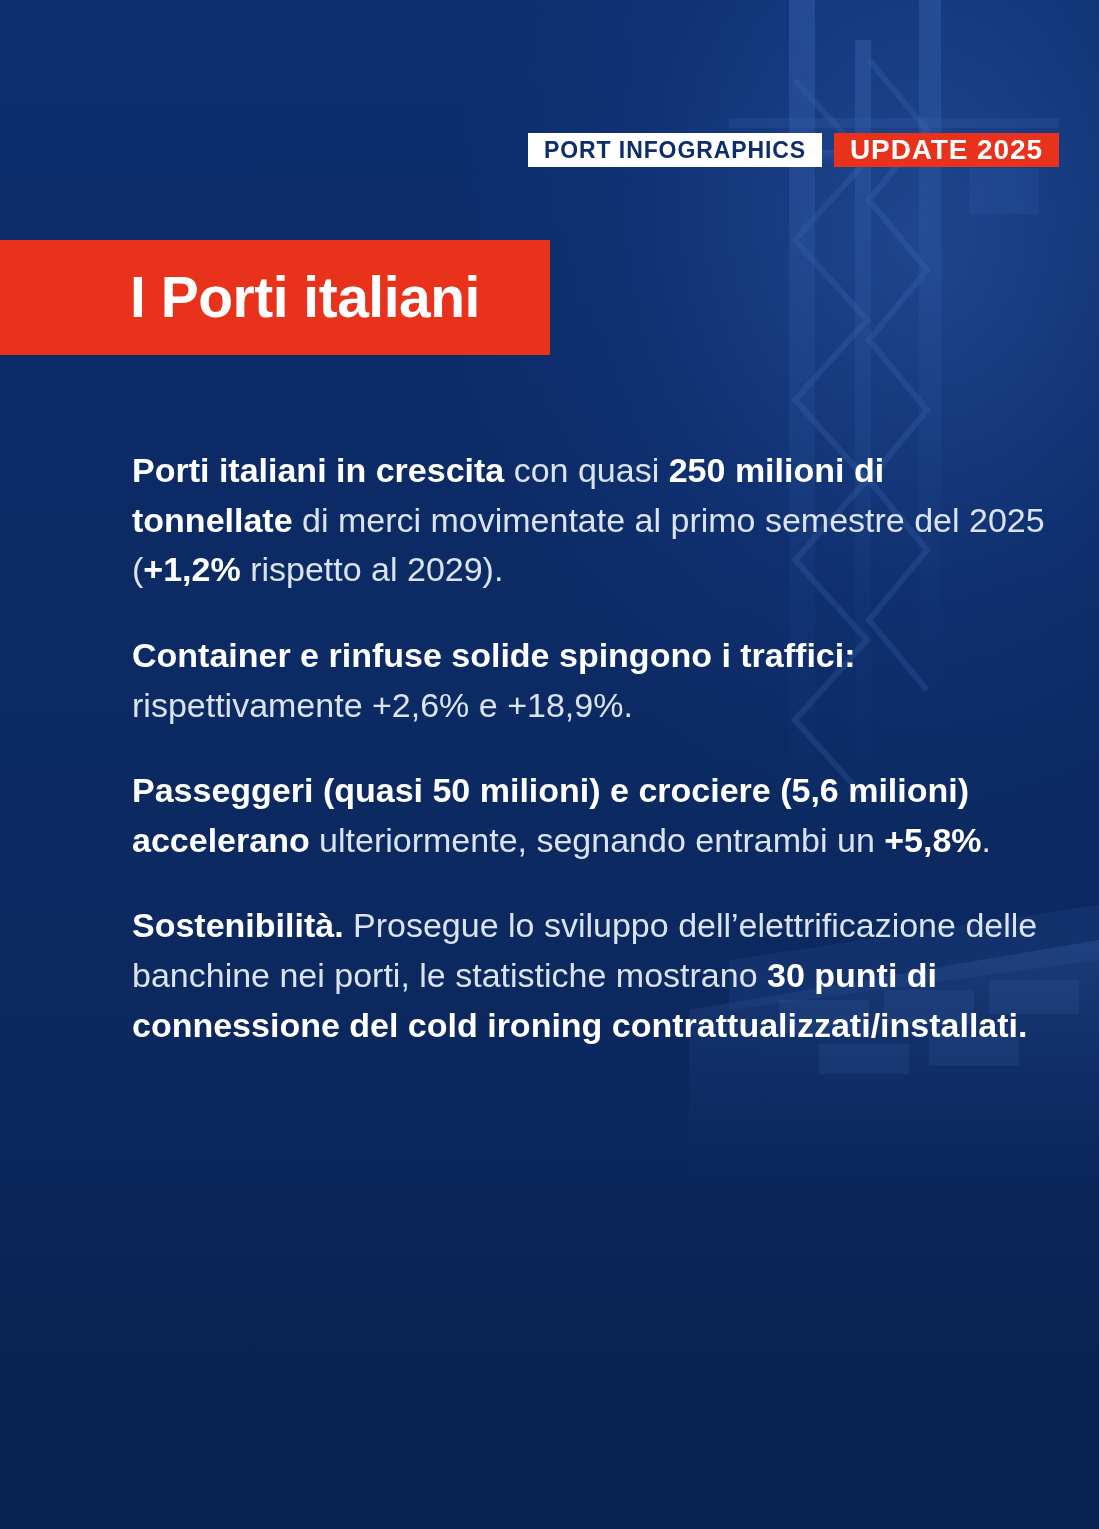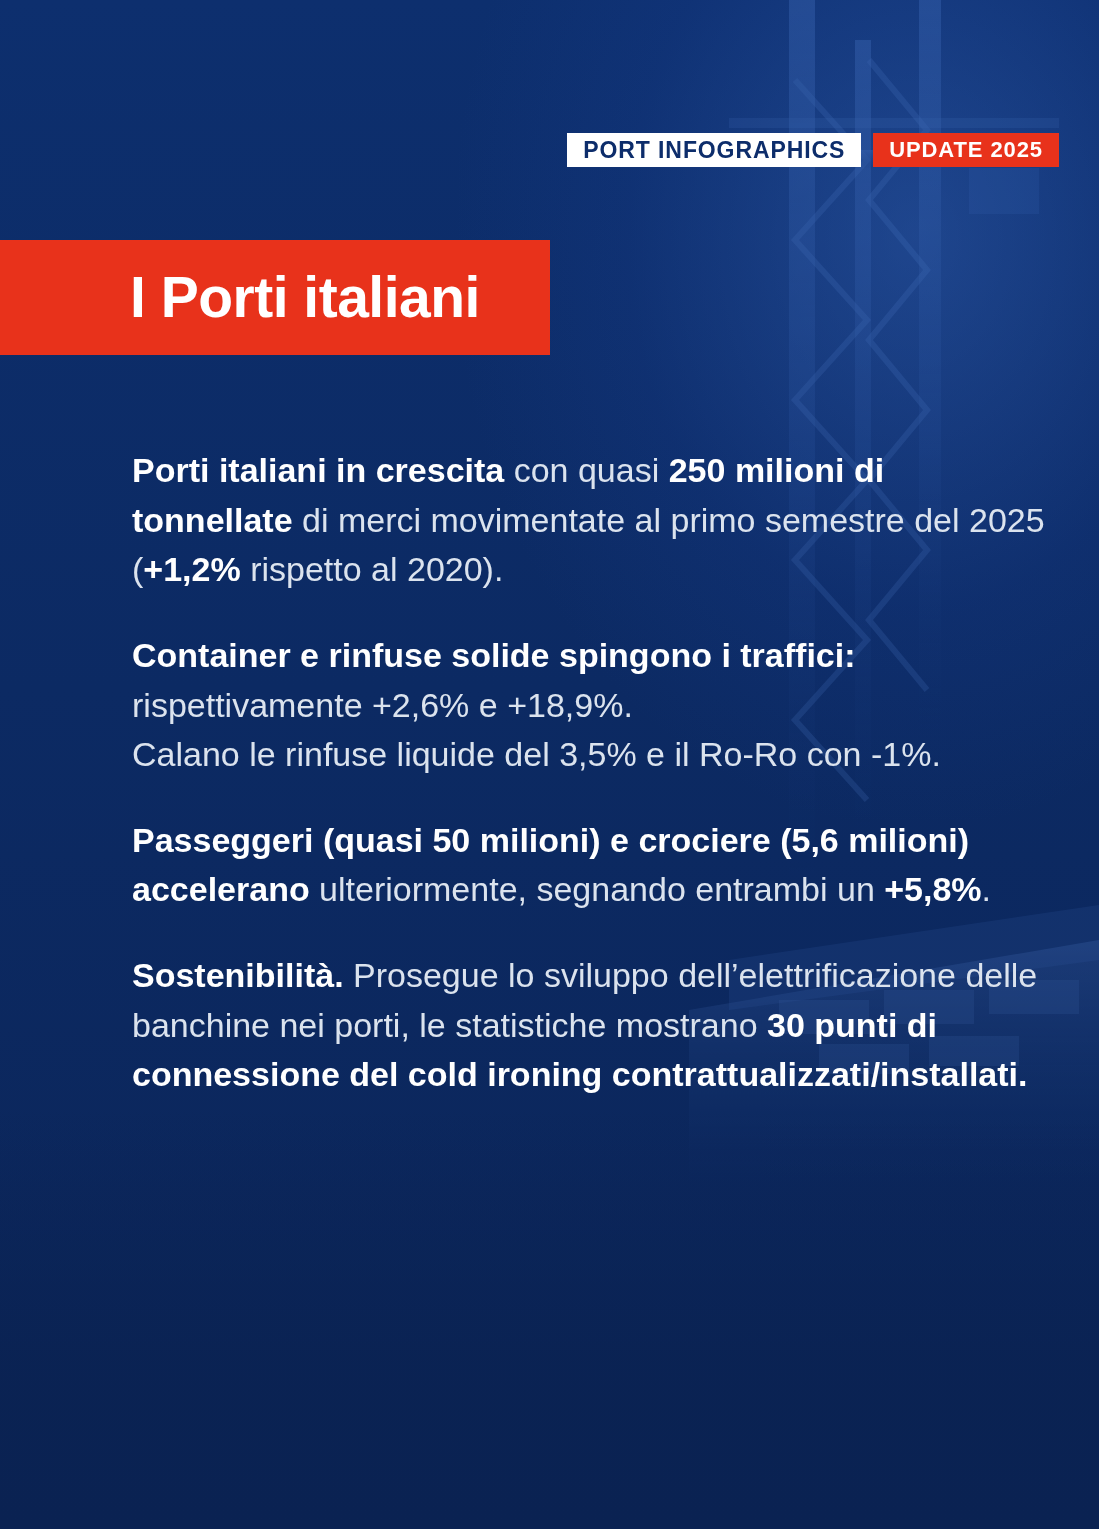--- a/index.html
+++ b/index.html
@@ -66,21 +66,21 @@
     font-size: 23px;
     font-weight: bold;
     letter-spacing: 0.9px;
     display: flex;
     align-items: center;
     padding: 0 16px;
   }
   .badge-red {
     background: #e8321b;
     color: #ffffff;
-    font-size: 22px;
+    font-size: 28px;
     font-weight: bold;
     letter-spacing: 0.9px;
     display: flex;
     align-items: center;
     padding: 0 16px;
     margin-left: 12px;
   }
 
   
   .title-bar {
@@ -168,19 +168,19 @@
   <div class="badge-row">
     <div class="badge-white">PORT INFOGRAPHICS</div>
     <div class="badge-red">UPDATE 2025</div>
   </div>
 
   <div class="title-bar">
     <div class="title-text">I Porti italiani</div>
   </div>
 
   <div class="body-copy">
-    <p class="para"><b>Porti italiani in crescita</b><span class="light"> con quasi </span><b>250 milioni di tonnellate</b><span class="light"> di merci movimentate al primo semestre del 2025 (</span><b>+1,2%</b><span class="light"> rispetto al 2020).</span></p>
-    <p class="para"><b>Container e rinfuse solide spingono i traffici:</b><span class="light"> rispettivamente +2,6% e +18,9%.</span><span class="light"></span><br><span class="light">Calano le rinfuse liquide del 3,5% e il Ro-Ro con -1%.</span></p>
+    <p class="para"><b>Porti italiani in crescita</b><span class="light"> con quasi </span><b>250 milioni di tonnellate</b><span class="light"> di merci movimentate al primo semestre del 2025 (</span><b>+1,2%</b><span class="light"> rispetto al 2029).</span></p>
+    <p class="para"><b>Container e rinfuse solide spingono i traffici:</b><span class="light"> rispettivamente +2,6% e +18,9%.</span><span class="light"></span><br></p>
     <p class="para"><b>Passeggeri (quasi 50 milioni) e crociere (5,6 milioni) accelerano</b><span class="light"> ulteriormente, segnando entrambi un </span><b>+5,8%</b><span class="light">.</span></p>
     <p class="para"><b>Sostenibilità.</b><span class="light"> Prosegue lo sviluppo dell’elettrificazione delle banchine nei porti, le statistiche mostrano </span><b>30 punti di connessione del cold ironing contrattualizzati/installati.</b></p>
   </div>
 
 </div>
 
 </body></html>

